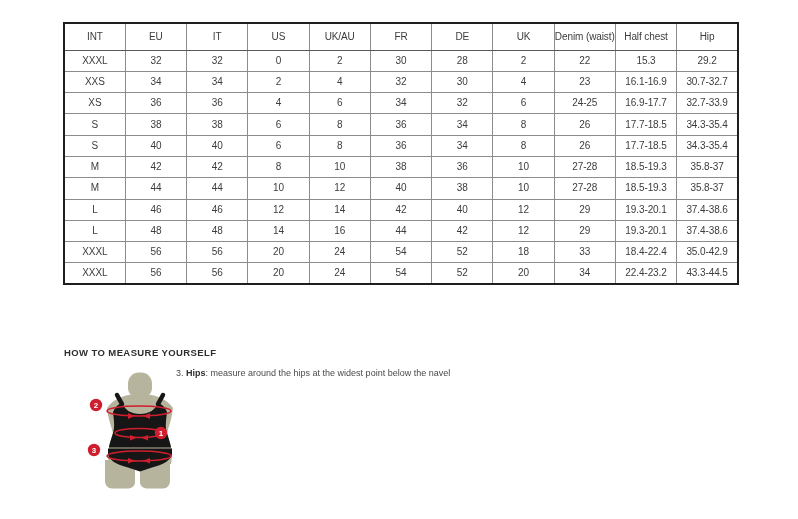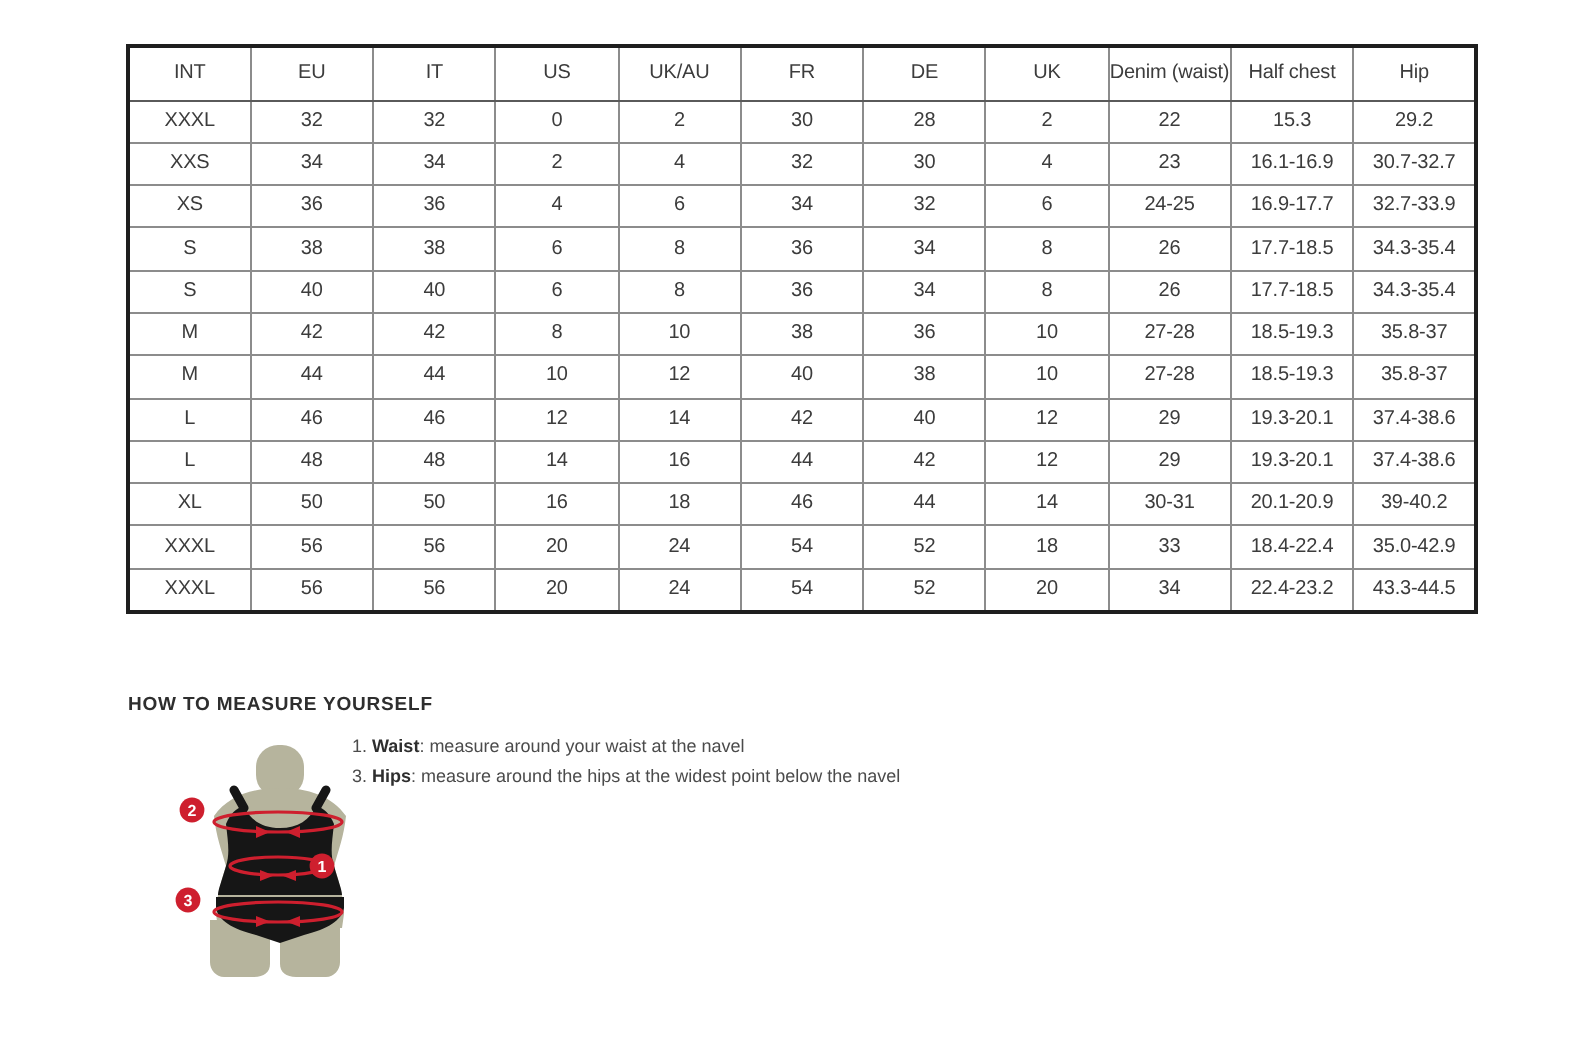--- a/index.html
+++ b/index.html
@@ -213,33 +213,20 @@
           <td>14</td>
           <td>16</td>
           <td>44</td>
           <td>42</td>
           <td>12</td>
           <td>29</td>
           <td>19.3-20.1</td>
           <td>37.4-38.6</td>
         </tr>
         <tr>
-          <td>XL</td>
-          <td>50</td>
-          <td>50</td>
-          <td>16</td>
-          <td>18</td>
-          <td>46</td>
-          <td>44</td>
-          <td>14</td>
-          <td>30-31</td>
-          <td>20.1-20.9</td>
-          <td>39-40.2</td>
-        </tr>
-        <tr>
           <td>XXXL</td>
           <td>56</td>
           <td>56</td>
           <td>20</td>
           <td>24</td>
           <td>54</td>
           <td>52</td>
           <td>18</td>
           <td>33</td>
           <td>18.4-22.4</td>
@@ -293,17 +280,16 @@
         <text class="badge-num" x="12" y="36">2</text>
         <circle class="badge" cx="77" cy="61" r="6.2"></circle>
         <text class="badge-num" x="77" y="64">1</text>
         <circle class="badge" cx="10" cy="78" r="6.2"></circle>
         <text class="badge-num" x="10" y="81">3</text>
       </g>
     </svg>
   </div>
 
   <ol class="instructions">
-      <li><span>1. </span><b>Waist</b><span>: measure around your waist at the navel</span></li>
       <li><span>3. </span><b>Hips</b><span>: measure around the hips at the widest point below the navel</span></li>
     </ol>
 
 </div>
 
 </body></html>

